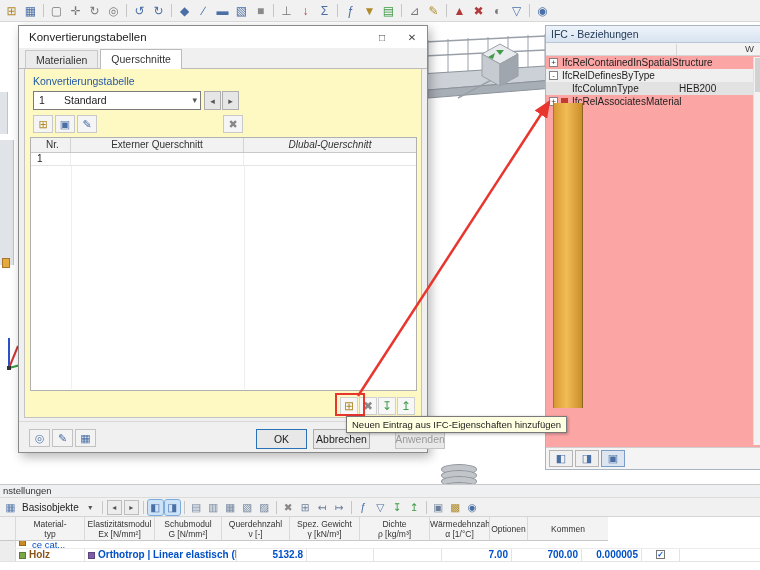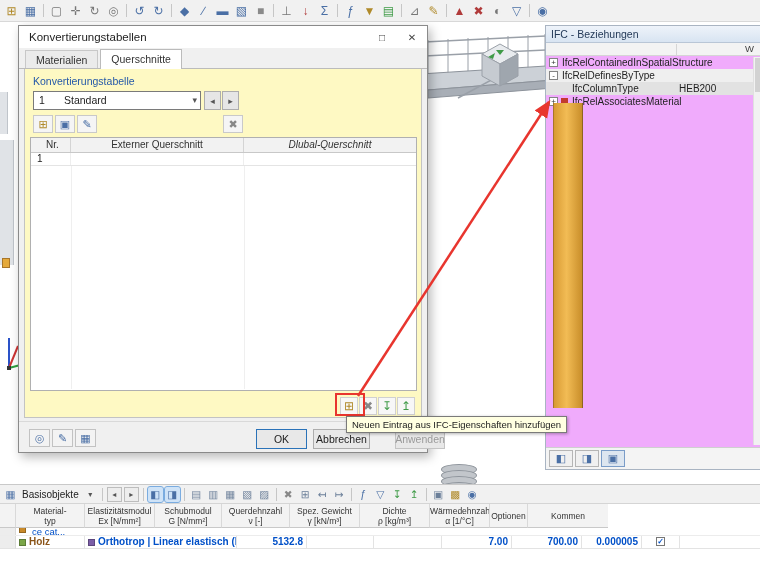--- a/index.html
+++ b/index.html
@@ -18,21 +18,21 @@
   
   #scene { position:absolute; inset:22px 0 86px 0; z-index:1; background:#fff; }
   #column3d { position:absolute; left:553px; top:103px; width:30px; height:305px; z-index:3;
     background:linear-gradient(90deg,#d89a33 0%,#f2bc55 45%,#c98e2a 100%);
     border-left:1px solid #a8762a; border-right:1px solid #8f6420; }
   .disc { width:36px; height:11px; border-radius:50%; background:#c2c6cb; border:1px solid #8f959c; margin-top:-5px; }
   #discs { position:absolute; left:441px; top:442px; width:40px; z-index:2; }
   .remnant { position:absolute; background:#e0e3e7; border-right:1px solid #bfc4ca; }
 
   
-  #ifc-panel { position:absolute; left:545px; top:25px; width:215px; height:445px; background:#f0abfc;
+  #ifc-panel { position:absolute; left:545px; top:25px; width:215px; height:445px; background:#fca5a5;
     border:1px solid #a9b4c2; border-right:none; z-index:2; }
   .ifc-header { height:17px; background:linear-gradient(#eef3fa,#d8e4f2); border-bottom:1px solid #b9c6d6;
     font-size:10.5px; line-height:16px; padding-left:5px; color:#243a58; }
   .ifc-colhead { position:relative; height:13px; background:#f3f3f3; border-bottom:1px solid #d5d5d5; font-size:9.5px; color:#444; }
   .ifc-colhead .name { position:absolute; left:0; top:0; width:130px; text-align:center; line-height:12px;margin-top:28px; }
   .ifc-colhead .val  { position:absolute; left:130px; top:0; width:80px; text-align:right; padding-right:2px; line-height:12px; }
   .ifc-colhead .csep { position:absolute; left:130px; top:1px; width:1px; height:11px; background:#d5d5d5; }
   .ifc-row { position:relative; height:13px; font-size:10px; line-height:13px; white-space:nowrap; }
   .ifc-row.alt { background:#efefef; }
   .ifc-row.sel { background:#e2e2e2;text-align:right; }
@@ -297,20 +297,21 @@
         <path d="M0,0 L7,3 L0,6 z" fill="#e8352e"></path>
       </marker>
     </defs>
     <rect x="336" y="394" width="28" height="21" fill="none" stroke="#e8352e" stroke-width="2"></rect>
     <line x1="358" y1="396" x2="549" y2="102" stroke="#e8352e" stroke-width="2.5" marker-end="url(#ah)"></line>
   </svg>
 
   <div id="tooltip">Neuen Eintrag aus IFC-Eigenschaften hinzufügen</div>
 
   <div id="bottom-panel">
+    <div class="bp-strip">nstellungen</div>
     <div class="bp-toolbar">
       <span class="tbtn" style="color:#4a6fa5;">▦</span>
       <span class="bp-label">Basisobjekte</span>
       <span class="tbtn" style="color:#555;font-size:8px;">▾</span>
       <span class="tsep"></span>
       <span class="smallbtn">◂</span>
       <span class="smallbtn">▸</span>
       <span class="tsep"></span>
       <span id="bp-icons" style="display:flex;align-items:center;gap:2px;">
           <span class="tbtn active" style="color: rgb(74, 111, 165);">◧</span>

